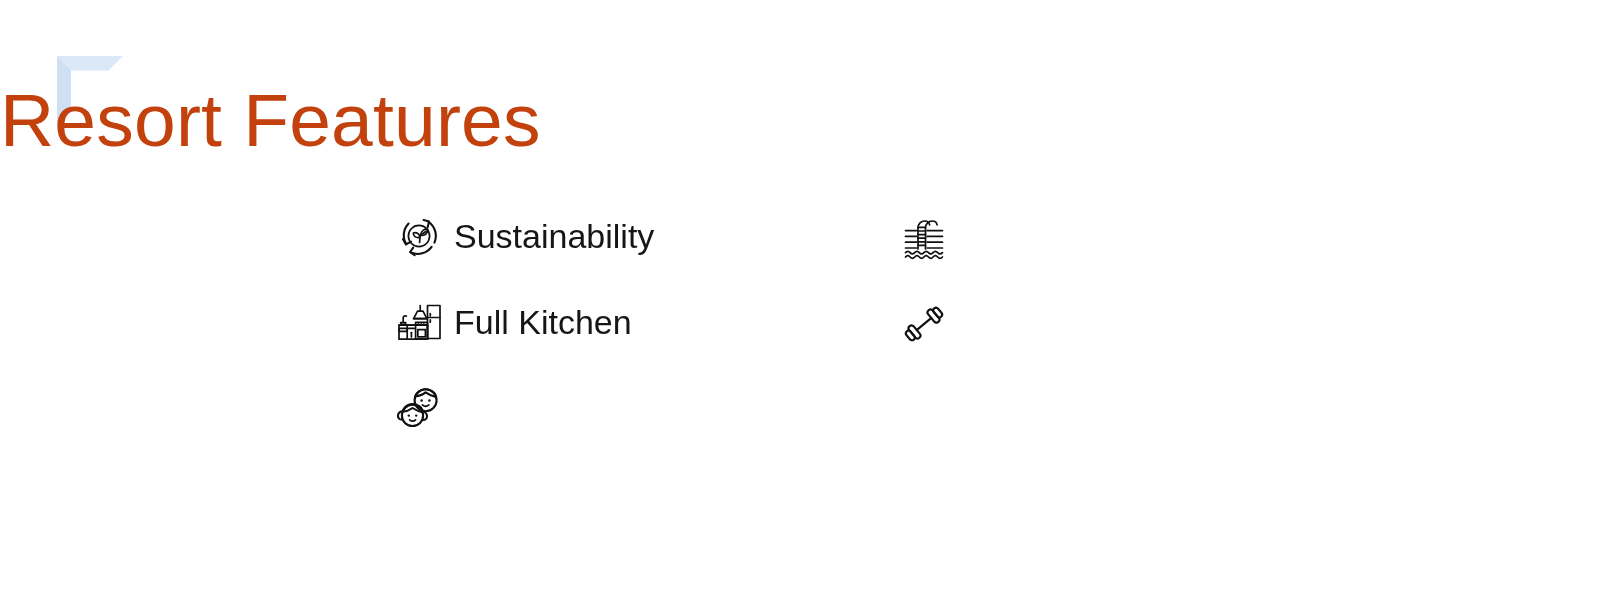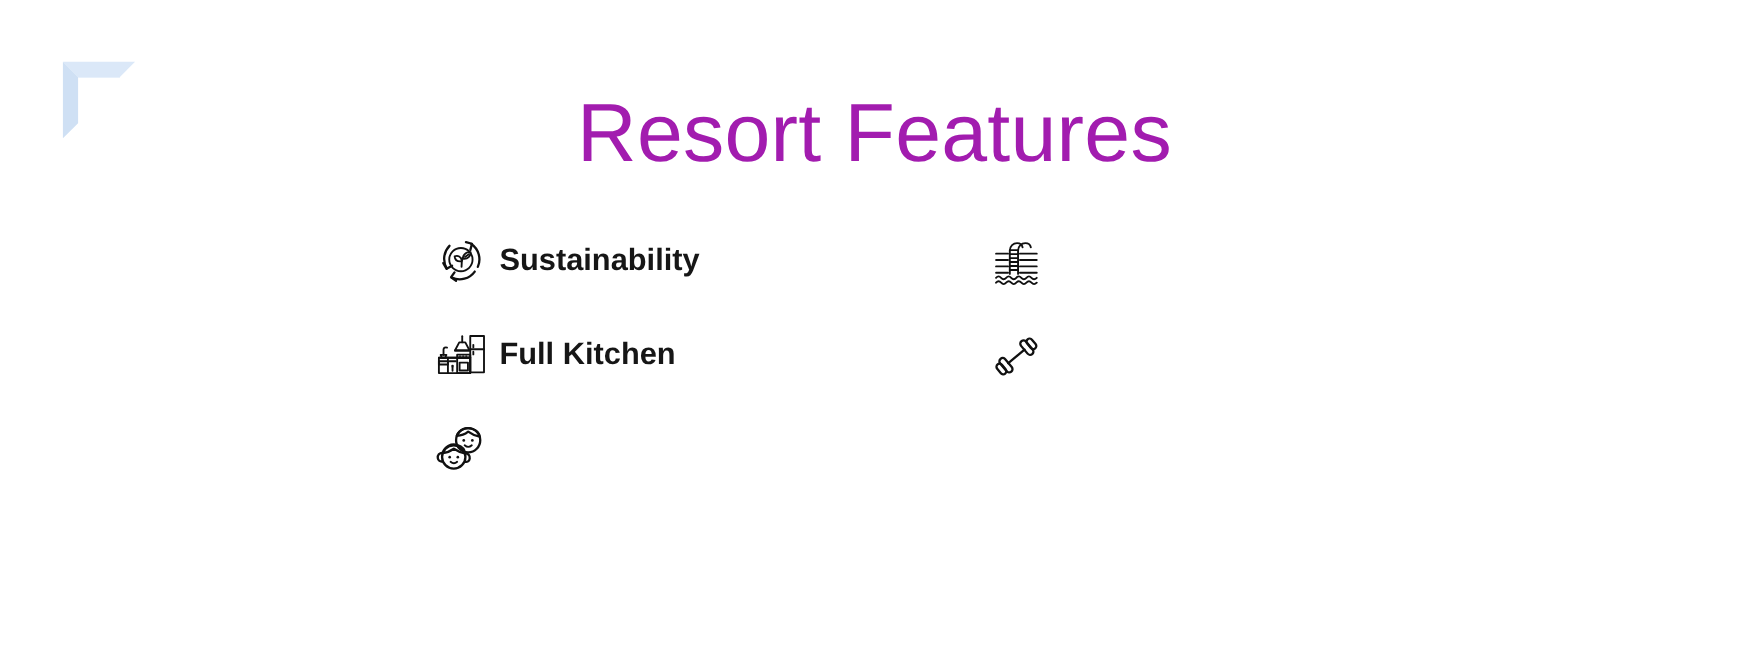--- a/index.html
+++ b/index.html
@@ -24,30 +24,29 @@
     left: 57px;
     top: 56px;
     width: 66px;
     height: 70px;
     pointer-events: none;
   }
 
   
   .slide-title {
     position: absolute;
-    left: 12px;
+    left: 0;
     top: 78px;
     width: 1566px;
-    text-align: center;
     font-family: "Liberation Sans", sans-serif;
     font-weight: 300;
     font-size: 75px;
     line-height: 84px;
     letter-spacing: 0.2px;
-    color: #a21caf;
+    color: #c2410c;
     white-space: nowrap;
   }
 
   
   .features {
     position: absolute;
     left: 0;
     top: 196px;
     width: 1566px;
     height: 260px;
@@ -75,22 +74,22 @@
     width: 54px;
     height: 54px;
     display: flex;
     align-items: center;
     justify-content: center;
   }
   .feature-icon svg { display: block; overflow: visible; }
 
   .feature-label {
     font-family: "Liberation Sans", sans-serif;
-    font-weight: 700;
-    font-size: 28px;
+    font-weight: 400;
+    font-size: 34px;
     line-height: 34px;
     color: #161616;
     white-space: nowrap;
   }
 
   
   .ln {
     fill: none;
     stroke: #111111;
     stroke-width: 2.1;

